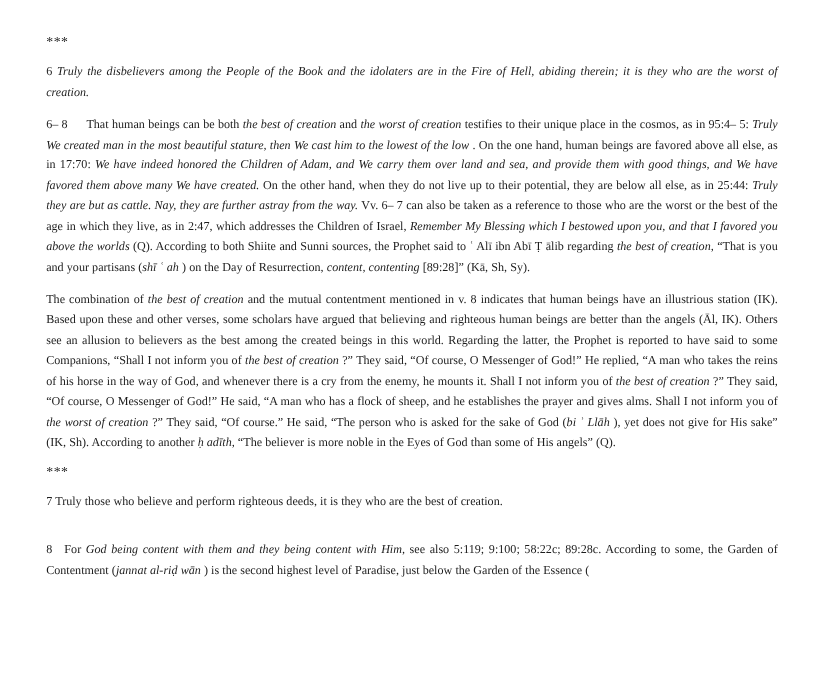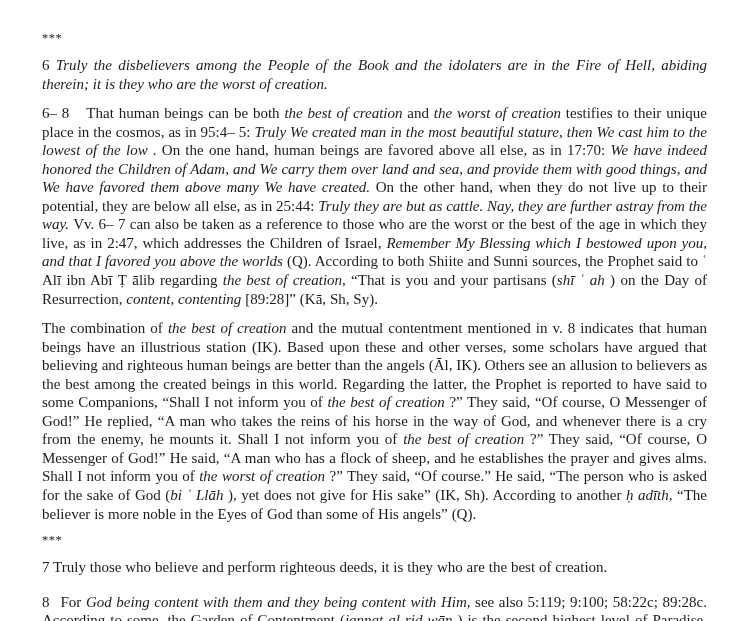--- a/index.html
+++ b/index.html
@@ -33,29 +33,29 @@
     letter-spacing: 0.5px;
     color: #222;
     margin: 0 0 11px 0;
     height: 13px;
   }
   .divider.second {
     margin-top: 9px;
   }
   p.para {
     margin: 0 0 11px 0;
-    font-size: 15px;
+    font-size: 11px;
     line-height: 18.55px;
     text-align: justify;
     text-justify: inter-word;
     color: #1c1c1c;
     word-spacing: 0.1px;
   }
   p.para.tight {
-    margin-bottom: 16px;
+    margin-bottom: 26px;
   }
   p.para:last-child {
     margin-bottom: 0;
   }
   .it {
     font-style: italic;
   }
   .gap {
     display: inline-block;
     width: 17px;

